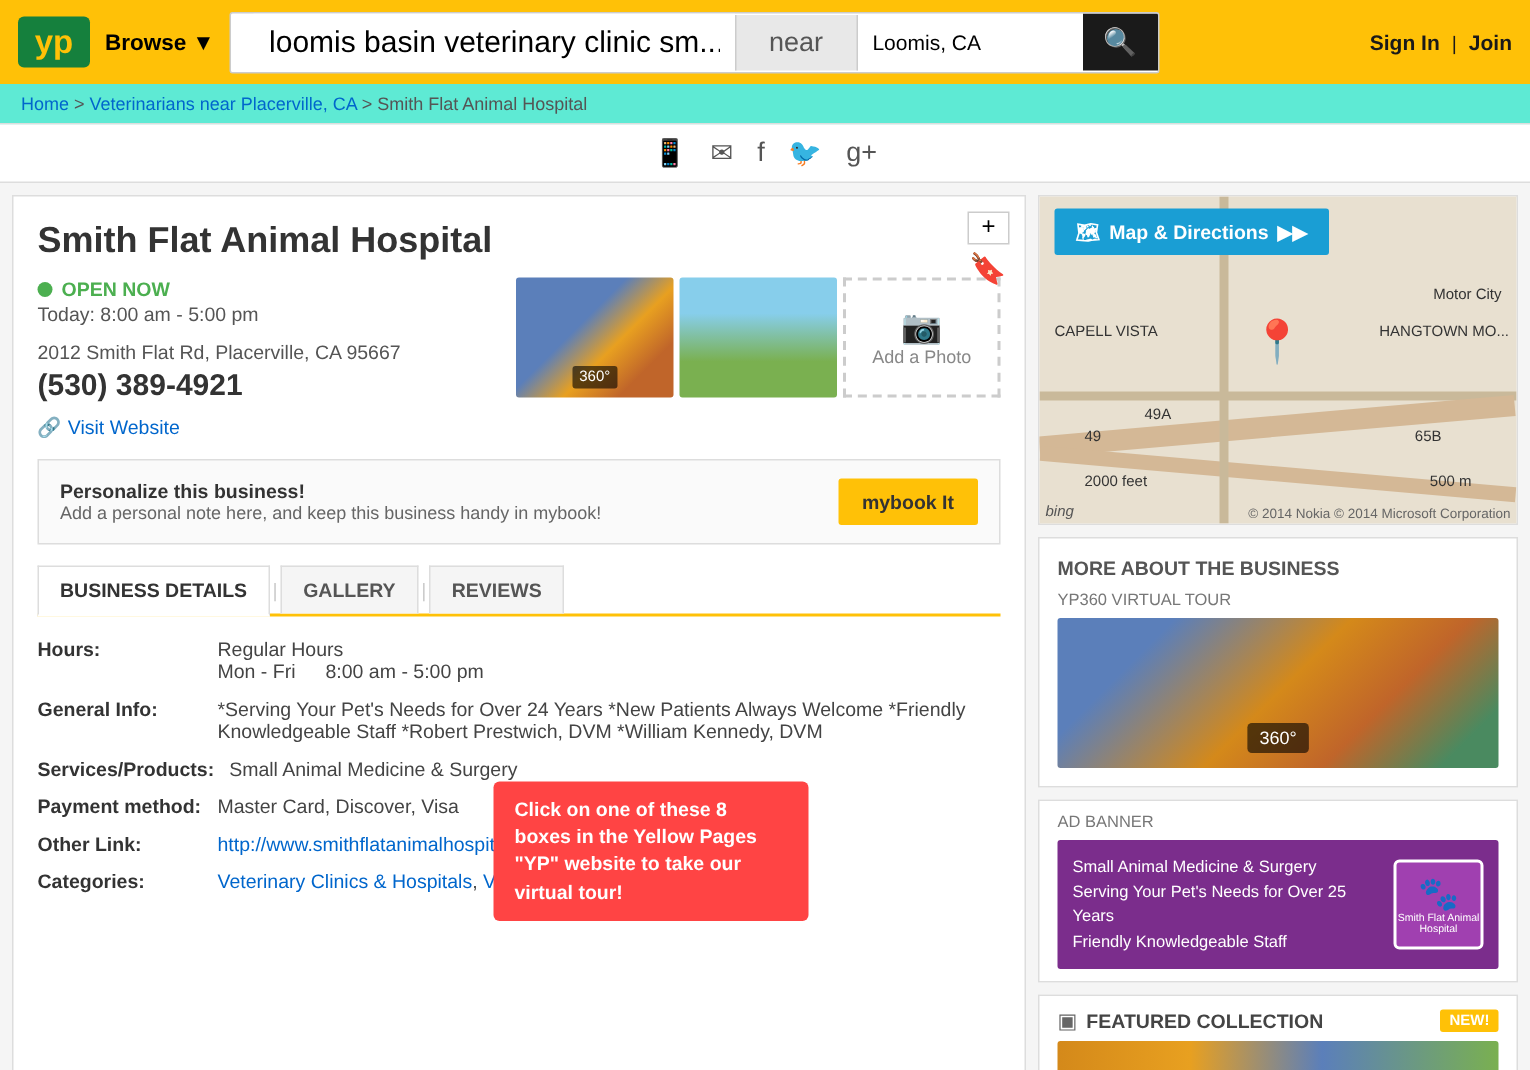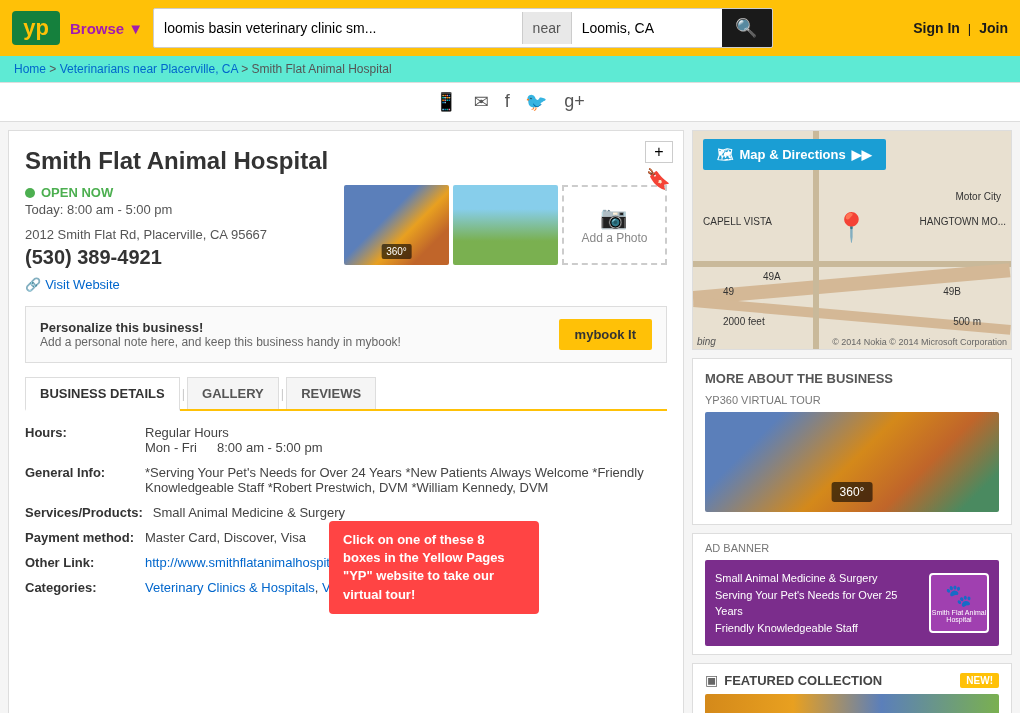--- a/index.html
+++ b/index.html
@@ -23,49 +23,50 @@
       border-radius: 4px;
       cursor: pointer;
       min-width: 48px;
       text-align: center;
     }
     #browse-btn {
       background: transparent;
       border: none;
       font-size: 15px;
       font-weight: bold;
-      color: #a21caf;
+      color: #000000;
       cursor: pointer;
       display: flex;
       align-items: flex-start;
       gap: 4px;
       white-space: nowrap;
     }
     #search-bar {
       display: flex;
       flex: 1;
       align-items: center;
       background: white;
       border: 1px solid #ccc;
       border-radius: 2px;
       overflow: hidden;
       max-width: 620px;
     }
     #search-input {
       border: none;
       outline: none;
       padding: 8px 10px;
-      font-size: 14px;
+      font-size: 20px;
       flex: 1;
       min-width: 0;
+      margin-left: 15px;
     }
     #near-label {
       background: #e8e8e8;
-      padding: 8px 10px;
-      font-size: 14px;
+      padding: 8px 22px;
+      font-size: 18px;
       color: #555;
       border-left: 1px solid #ccc;
       border-right: 1px solid #ccc;
       white-space: nowrap;
     }
     #location-input {
       border: none;
       outline: none;
       padding: 8px 10px;
       font-size: 14px;
@@ -698,21 +699,21 @@
 
         <div class="map-road-h" style="top:130px;left:0;right:0;"></div>
         <div class="map-road-h" style="top:160px;left:0;right:0;background:#d4b896;height:14px;transform:rotate(-5deg);transform-origin:left center;"></div>
         <div class="map-road-h" style="top:180px;left:0;right:0;background:#d4b896;height:10px;transform:rotate(5deg);"></div>
         <div class="map-road-v" style="top:0;bottom:0;left:120px;"></div>
         <div class="map-pin">📍</div>
         <span class="map-label" style="top:60px;right:10px;">Motor City</span>
         <span class="map-label" style="top:85px;left:10px;">CAPELL VISTA</span>
         <span class="map-label" style="top:85px;right:5px;">HANGTOWN MO...</span>
         <span class="map-label" style="top:140px;left:70px;">49A</span>
-        <span class="map-label" style="top:155px;right:50px;">49B</span>
+        <span class="map-label" style="top:155px;right:50px;">65B</span>
         <span class="map-label" style="top:155px;left:30px;">49</span>
         <span class="map-label" style="bottom:22px;left:30px;text-align:center;">2000 feet</span>
         <span class="map-label" style="bottom:22px;right:30px;">500 m</span>
         <span id="bing-logo">bing</span>
         <span id="map-copyright">© 2014 Nokia  © 2014 Microsoft Corporation</span>
       </div>
     </div>
 
     <div id="more-about-section">
       <div id="more-about-title">MORE ABOUT THE BUSINESS</div>

